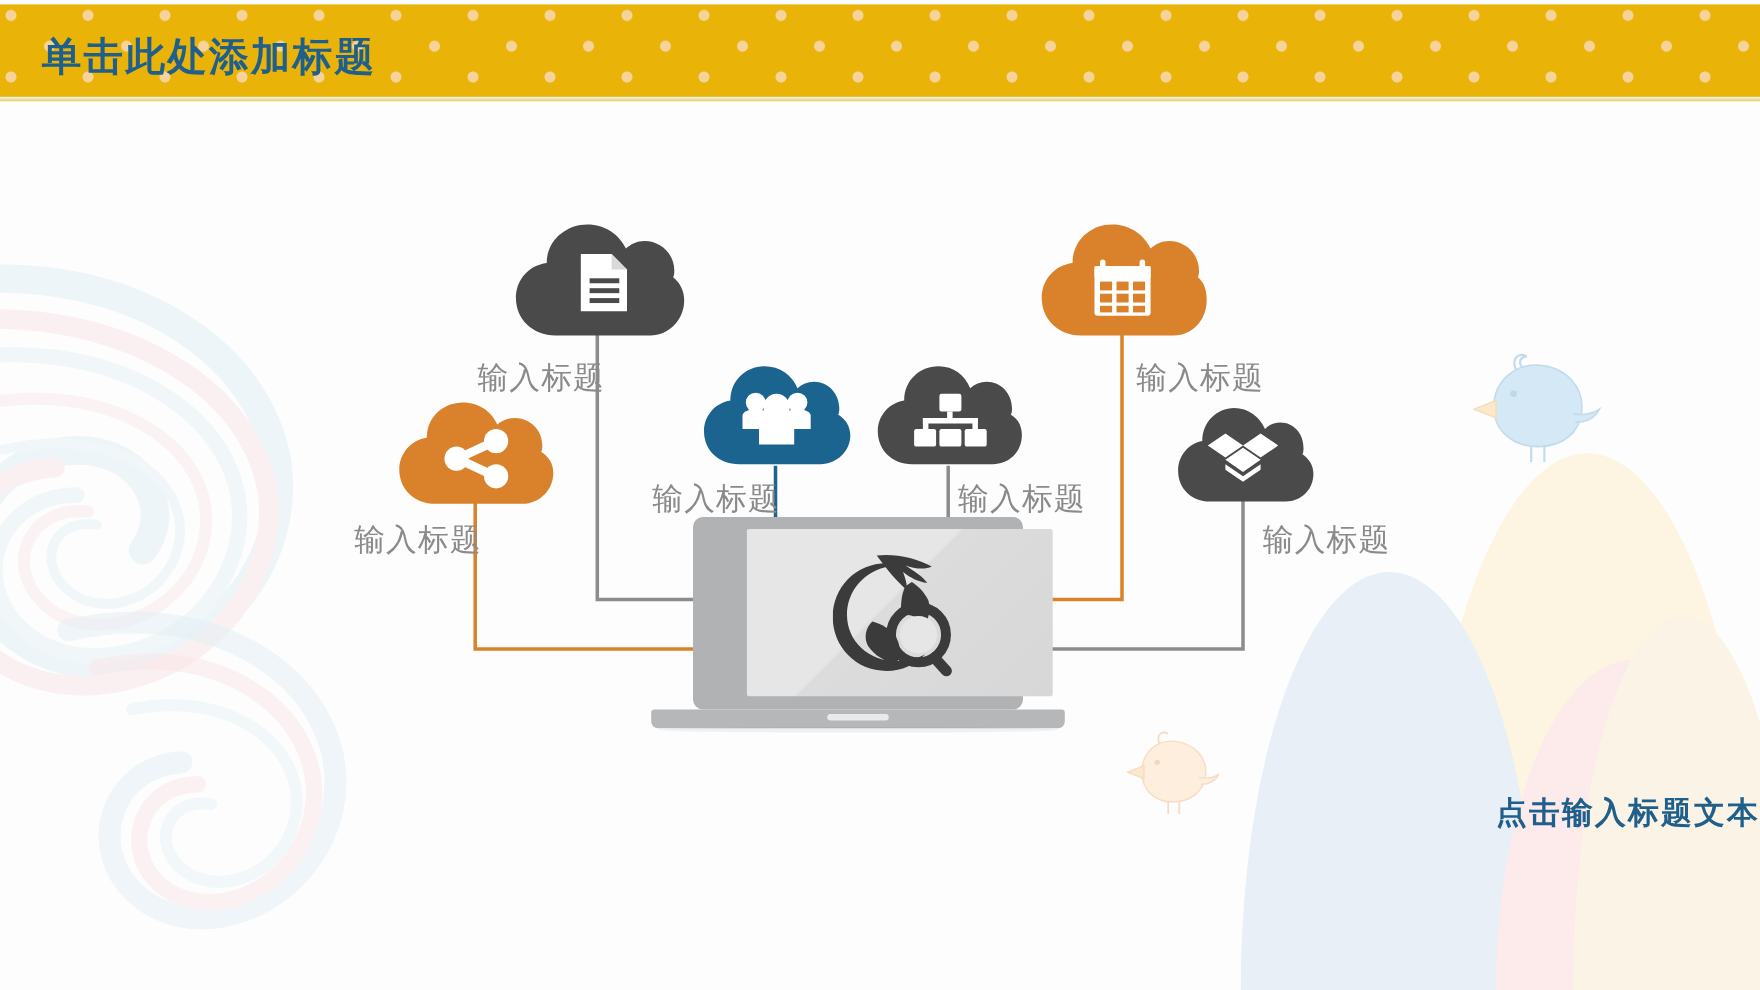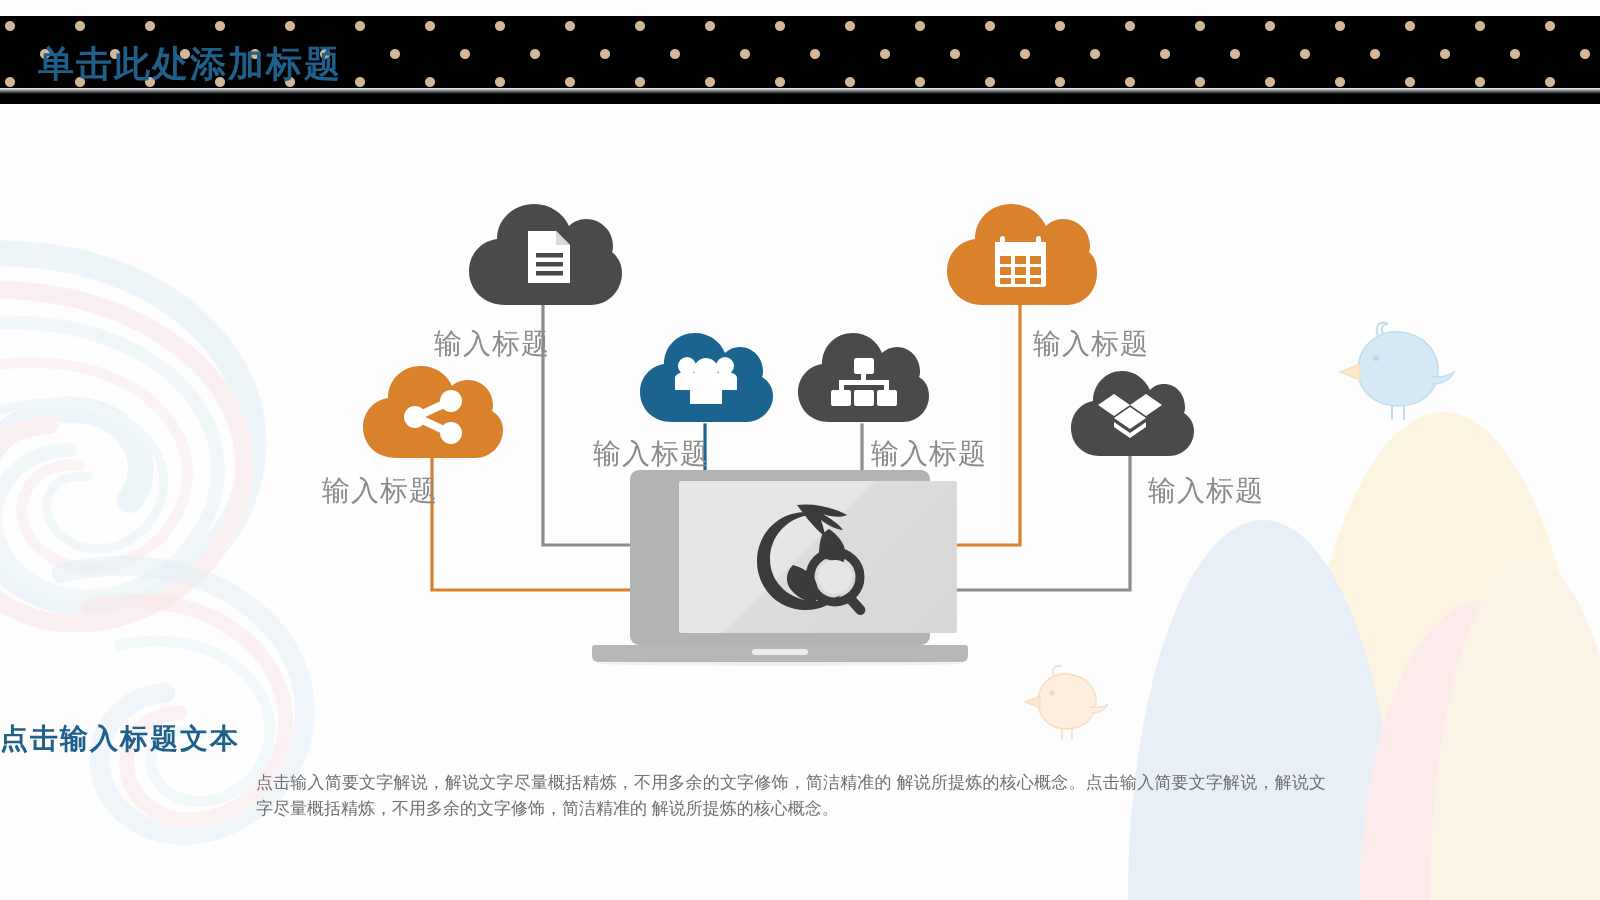--- a/index.html
+++ b/index.html
@@ -9,22 +9,22 @@
     font-family:"Liberation Sans","DejaVu Sans",sans-serif;
     position:relative;
   }
   .slide{position:absolute;inset:0;overflow:hidden;background:#fdfdfd;}
 
   
   .bg-layer{position:absolute;inset:0;pointer-events:none;}
 
   
   .header{
-    position:absolute;left:0;top:16px;width:1600px;height:88px;
-    background:#000000;
+    position:absolute;left:0;top:4px;width:1600px;height:88px;
+    background:#eab308;
     overflow:hidden;
   }
   .header-dots{
     position:absolute;left:0;top:0;width:1600px;height:88px;
     background-image:
       radial-gradient(circle at 10px 10px, #f7d9b4 4.5px, rgba(247,217,180,0) 5.5px),
       radial-gradient(circle at 45px 38px, #f7d9b4 4.5px, rgba(247,217,180,0) 5.5px);
     background-size:70px 56px,70px 56px;
     opacity:.85;
   }
@@ -78,21 +78,21 @@
     background:#e9eaeb;border-radius:3px;
   }
   .lap-shadow{
     position:absolute;left:6px;top:191px;width:364px;height:5px;
     background:rgba(0,0,0,.05);border-radius:50%;
   }
   .globe-icon{position:absolute;left:78px;top:22px;}
 
   
   .sub-title{
-    position:absolute;left:0;top:720px;width:1600px;text-align:left;
+    position:absolute;left:0;top:720px;width:1600px;text-align:right;
     font-size:28px;font-weight:bold;color:#1f5f8b;letter-spacing:2px;
   }
   .body-text{
     position:absolute;left:256px;top:770px;width:1070px;
     font-size:17px;line-height:26px;color:#6f6f6f;
     text-align:justify;
   }
 </style>
 </head>
 <body>
@@ -295,15 +295,14 @@
           <rect x="93" y="88" width="10" height="26" rx="5" fill="#3b3b3b" transform="rotate(-42 98 101)"></rect>
         </svg>
       </div>
     </div>
     <div class="lap-base"></div>
     <div class="lap-notch"></div>
     <div class="lap-shadow"></div>
   </div>
 
   <div class="sub-title">点击输入标题文本</div>
-  <div class="body-text">点击输入简要文字解说，解说文字尽量概括精炼，不用多余的文字修饰，简洁精准的 解说所提炼的核心概念。点击输入简要文字解说，解说文字尽量概括精炼，不用多余的文字修饰，简洁精准的 解说所提炼的核心概念。</div>
 
 </div>
 
 </body></html>

